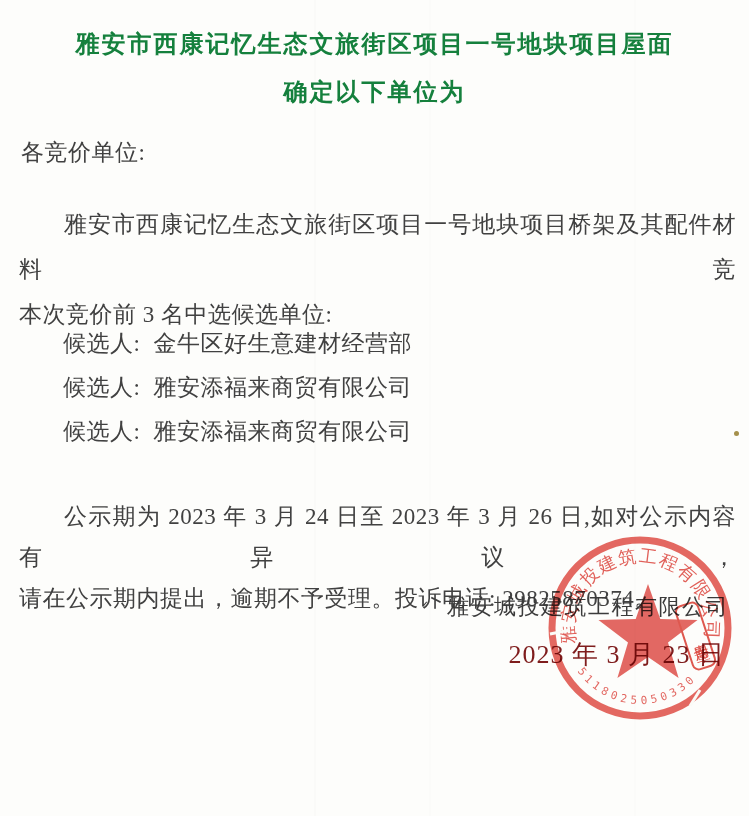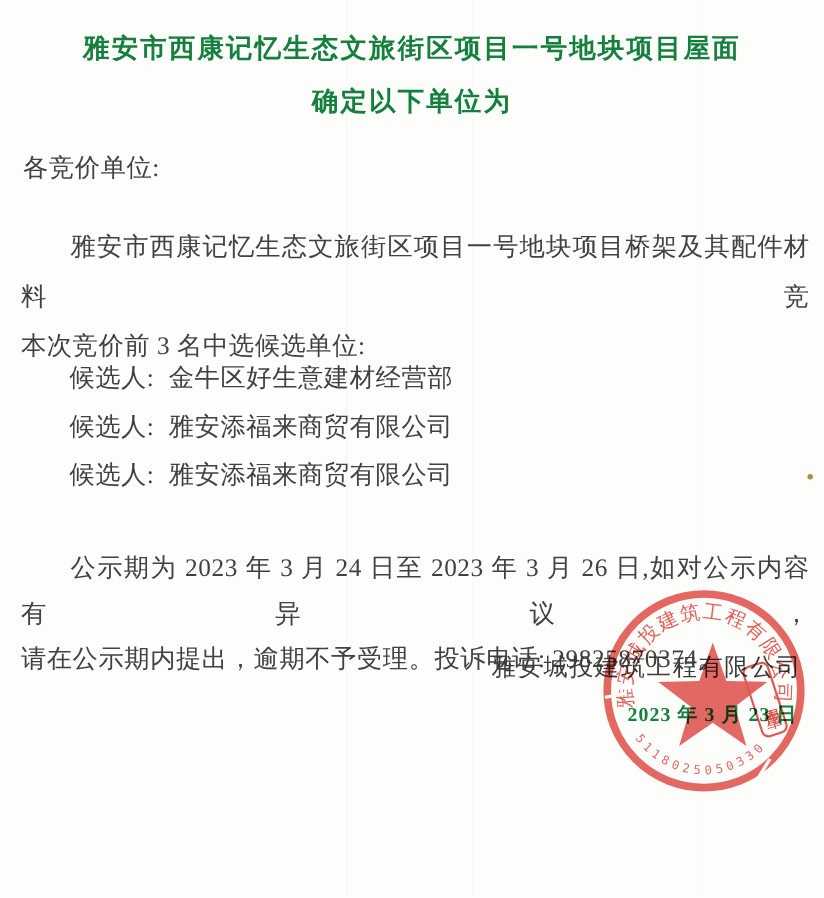--- a/index.html
+++ b/index.html
@@ -38,21 +38,21 @@
   .nline{ text-align:left; }
   .indent{ text-indent:45px; }
   .candidates{ position:absolute; top:322px; left:63px; line-height:44px; }
   .candidate-name{ margin-left:13px; }
   .sig-company{
     position:absolute; top:592px; right:20px;
     font-size:22px; letter-spacing:1.5px; color:#3b3b3b;
   }
   .sig-date{
     position:absolute; top:637px; right:24px;
-    font-size:18px; letter-spacing:1px; color:#15803d;font-weight:bold;
+    font-size:26px; letter-spacing:1px; color:#7f1d1d;
   }
   .stamp{
     position:absolute; left:540px; top:528px; width:200px; height:200px;
     mix-blend-mode:multiply; opacity:0.92;
   }
   .stamp svg{ position:absolute; left:0; top:0; }
   .seal-tag{
     position:absolute; left:143px; top:74px;
     width:25px; height:68px;
     border:2.5px solid #de4b41;

